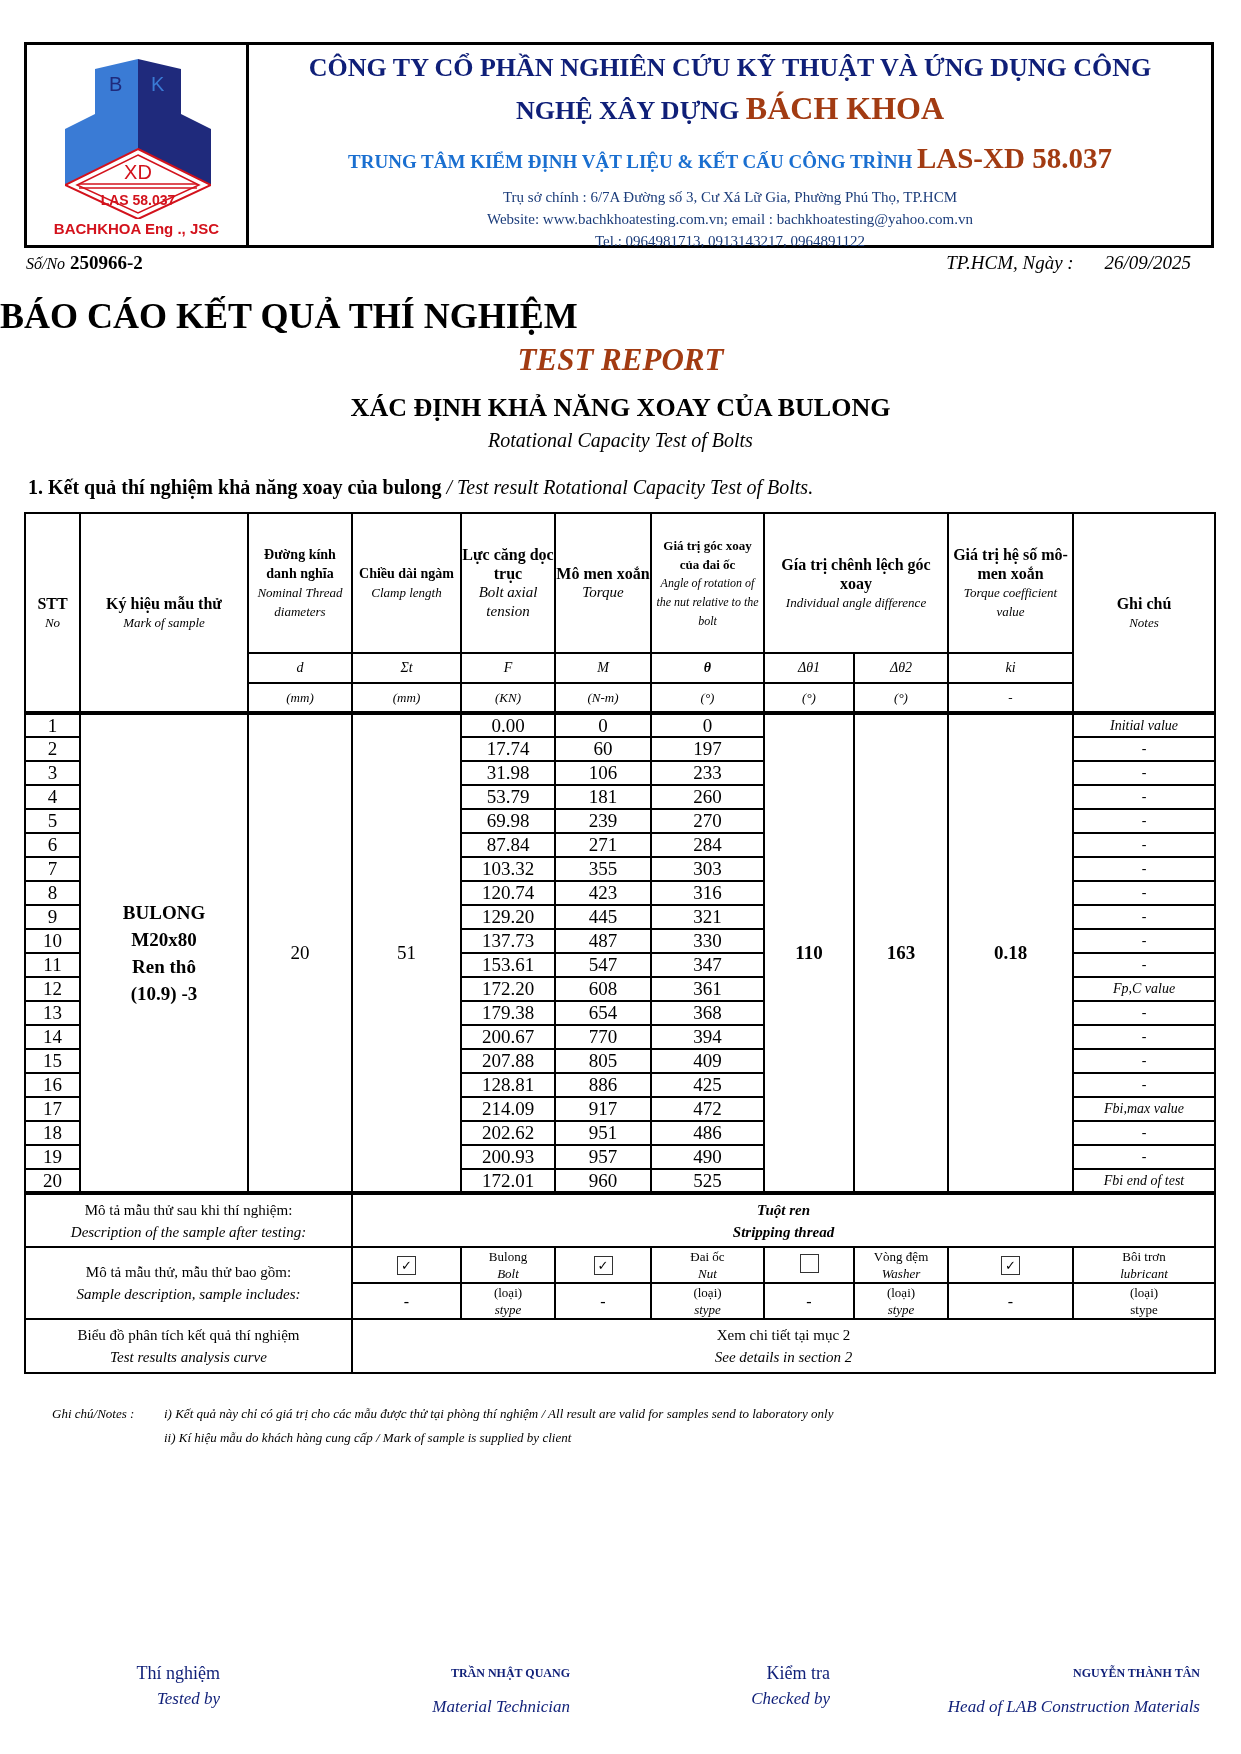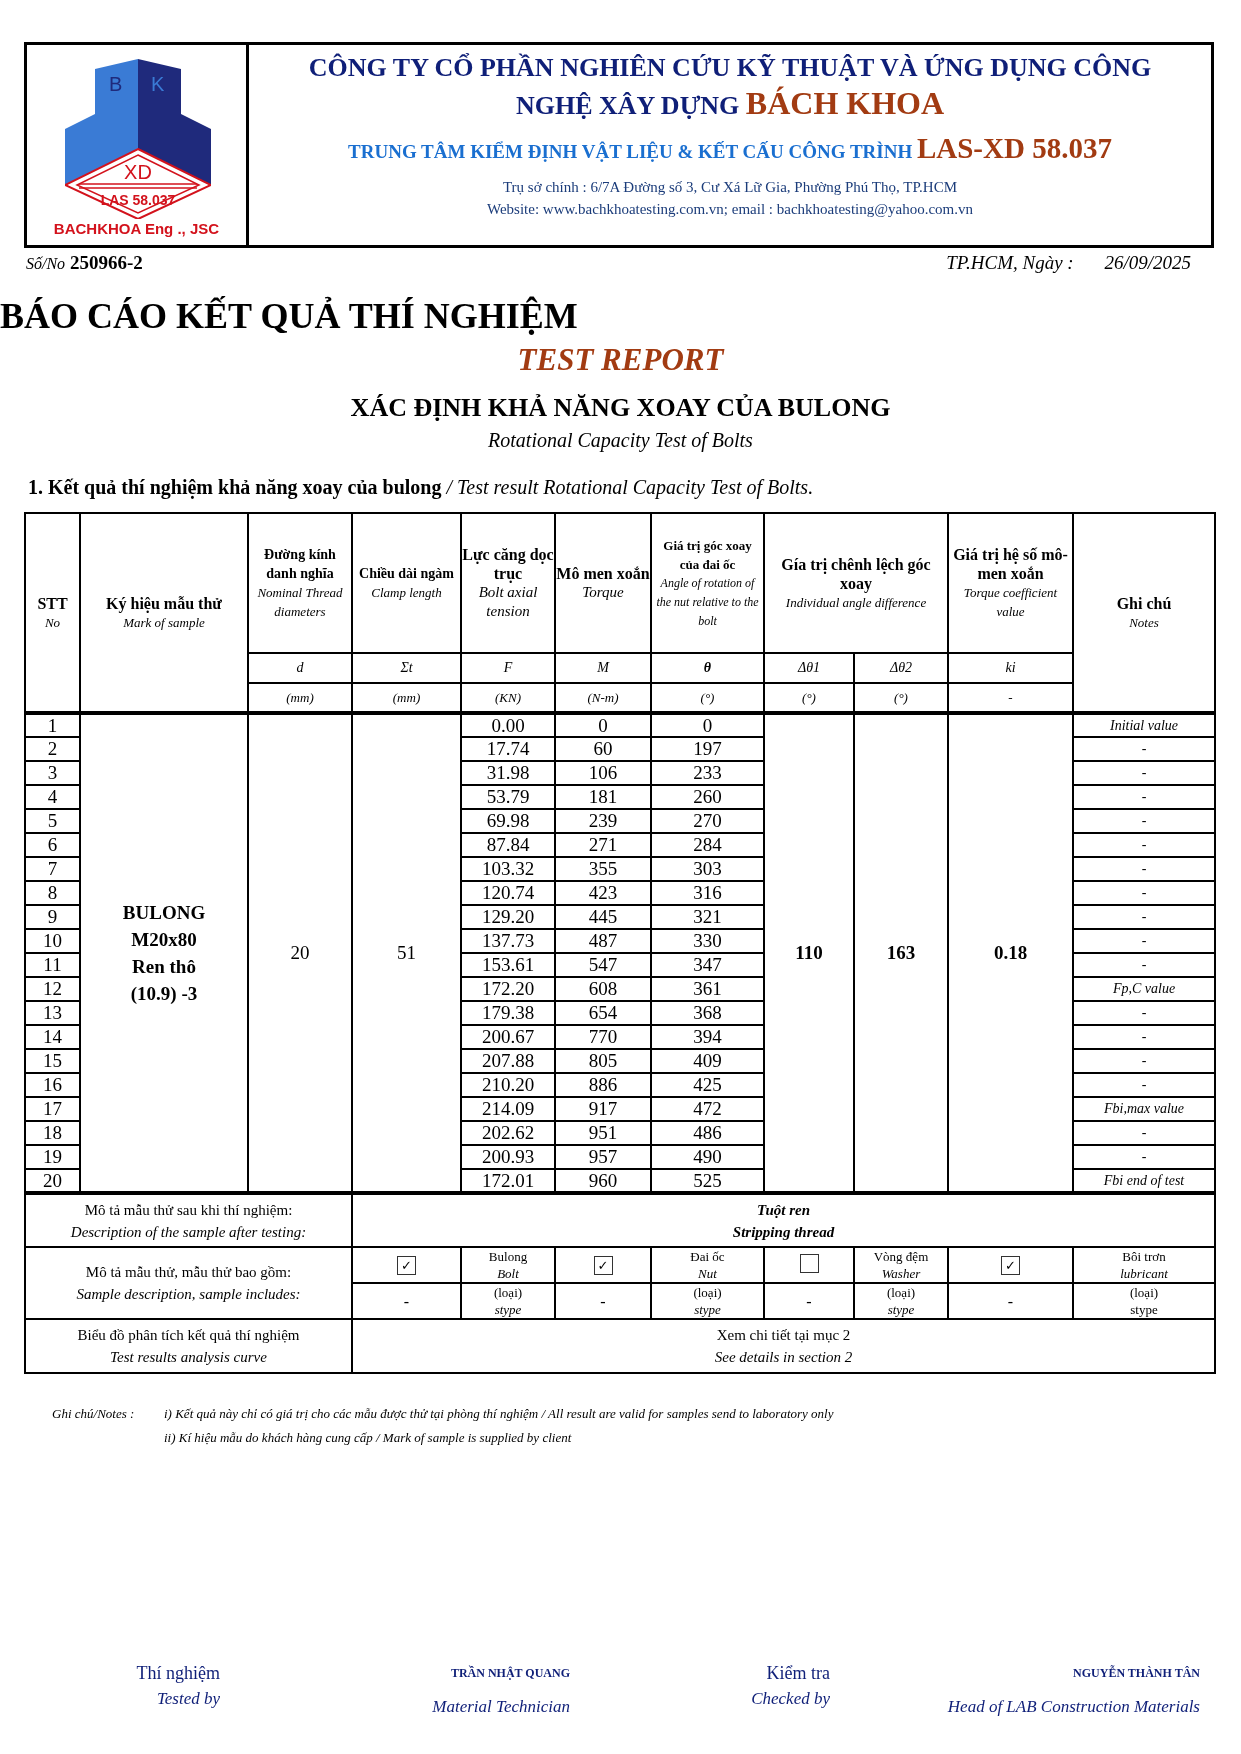--- a/index.html
+++ b/index.html
@@ -6,21 +6,21 @@
   html, body { width: 1241px; height: 1754px; background: #fff; }
   body { position: relative; font-family: "Liberation Serif", "DejaVu Serif", serif; color: #000; overflow: hidden; }
 
   
   .header { position: absolute; left: 24px; top: 42px; width: 1190px; height: 206px; border: 3px solid #000; display: flex; }
   .logo-cell { width: 222px; border-right: 3px solid #000; position: relative; }
   .logo-svg { position: absolute; left: 38px; top: 14px; }
   .logo-caption { position: absolute; left: 0; right: 0; bottom: 8px; text-align: center; font-family: "Liberation Sans", sans-serif; font-weight: bold; font-size: 15px; color: #d3121c; }
   .company-cell { flex: 1; text-align: center; padding-top: 6px; }
   .company-line1 { font-size: 26px; font-weight: bold; color: #0f1f78; line-height: 34px; }
-  .company-line2 { font-size: 26px; font-weight: bold; color: #0f1f78; line-height: 36px; font-family: Liberation Serif, serif; }
+  .company-line2 { font-size: 26px; font-weight: bold; color: #0f1f78; line-height: 46px; font-family: Liberation Serif, serif; }
   .brand { color: #a23b12; font-size: 32px; }
   .center-line { font-size: 19px; font-weight: bold; color: #1a6fd0; margin-top: 6px; line-height: 36px; }
   .las-code { color: #a23b12; font-size: 29px; }
   .contact { font-size: 15px; color: #1b3c7a; line-height: 22px; }
   .contact.first { margin-top: 6px; text-align: center; }
 
   .docno { position: absolute; left: 26px; top: 252px; font-size: 19px; }
   .docno .lbl { font-style: italic; font-size: 16px; }
   .docno .val { font-weight: bold; }
   .docdate { position: absolute; right: 50px; top: 252px; font-size: 19px; font-style: italic; }
@@ -86,20 +86,21 @@
       <text x="73" y="146" text-anchor="middle" font-family="Liberation Sans, sans-serif" font-size="14" font-weight="bold" fill="#d3121c">LAS 58.037</text>
     </svg>
     <div class="logo-caption">BACHKHOA Eng ., JSC</div>
   </div>
   <div class="company-cell">
     <div class="company-line1">CÔNG TY CỔ PHẦN NGHIÊN CỨU KỸ THUẬT VÀ ỨNG DỤNG CÔNG</div>
     <div class="company-line2"><span>NGHỆ XÂY DỰNG </span><span class="brand">BÁCH KHOA</span></div>
     <div class="center-line"><span>TRUNG TÂM KIỂM ĐỊNH VẬT LIỆU &amp; KẾT CẤU CÔNG TRÌNH </span><span class="las-code">LAS-XD 58.037</span></div>
     <div class="contact first">Trụ sở chính : 6/7A Đường số 3, Cư Xá Lữ Gia, Phường Phú Thọ, TP.HCM</div>
     <div class="contact">Website: www.bachkhoatesting.com.vn; email : bachkhoatesting@yahoo.com.vn</div>
+    <div class="contact">Tel.: 0964981713, 0913143217, 0964891122</div>
   </div>
 </div>
 
 <div class="docno">
   <span class="lbl">Số/No</span>
   <span class="val">250966-2</span>
 </div>
 <div class="docdate">
   <span>TP.HCM, Ngày :</span>
   <span class="val">26/09/2025</span>
@@ -304,21 +305,21 @@
       </tr>
       <tr class="data">
         <td>15</td>
         <td>207.88</td>
         <td>805</td>
         <td>409</td>
         <td class="note">-</td>
       </tr>
       <tr class="data">
         <td>16</td>
-        <td>210.20</td>
+        <td>128.81</td>
         <td>886</td>
         <td>425</td>
         <td class="note">-</td>
       </tr>
       <tr class="data">
         <td>17</td>
         <td class="bold">214.09</td>
         <td class="bold">917</td>
         <td class="bold">472</td>
         <td class="note">Fbi,max value</td>

